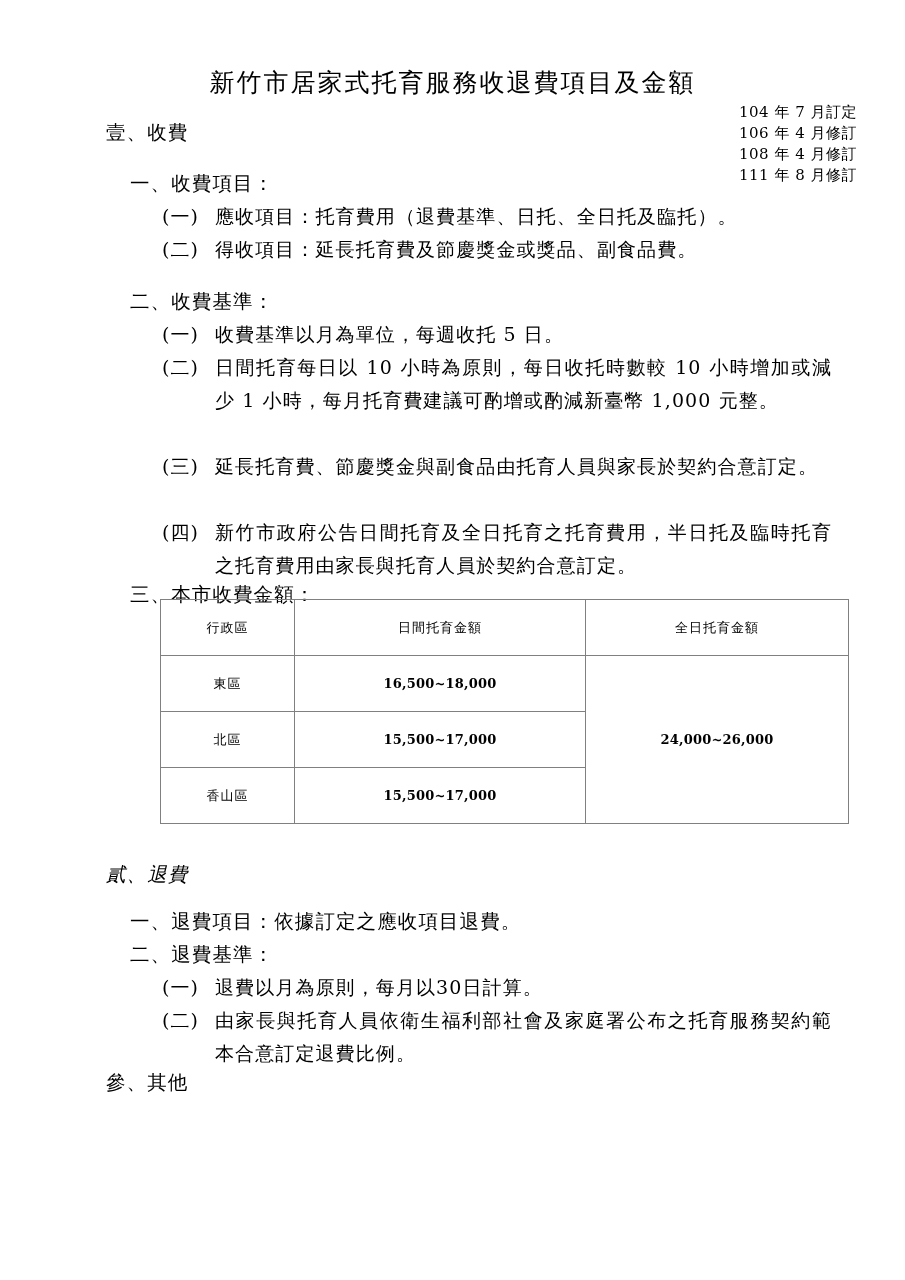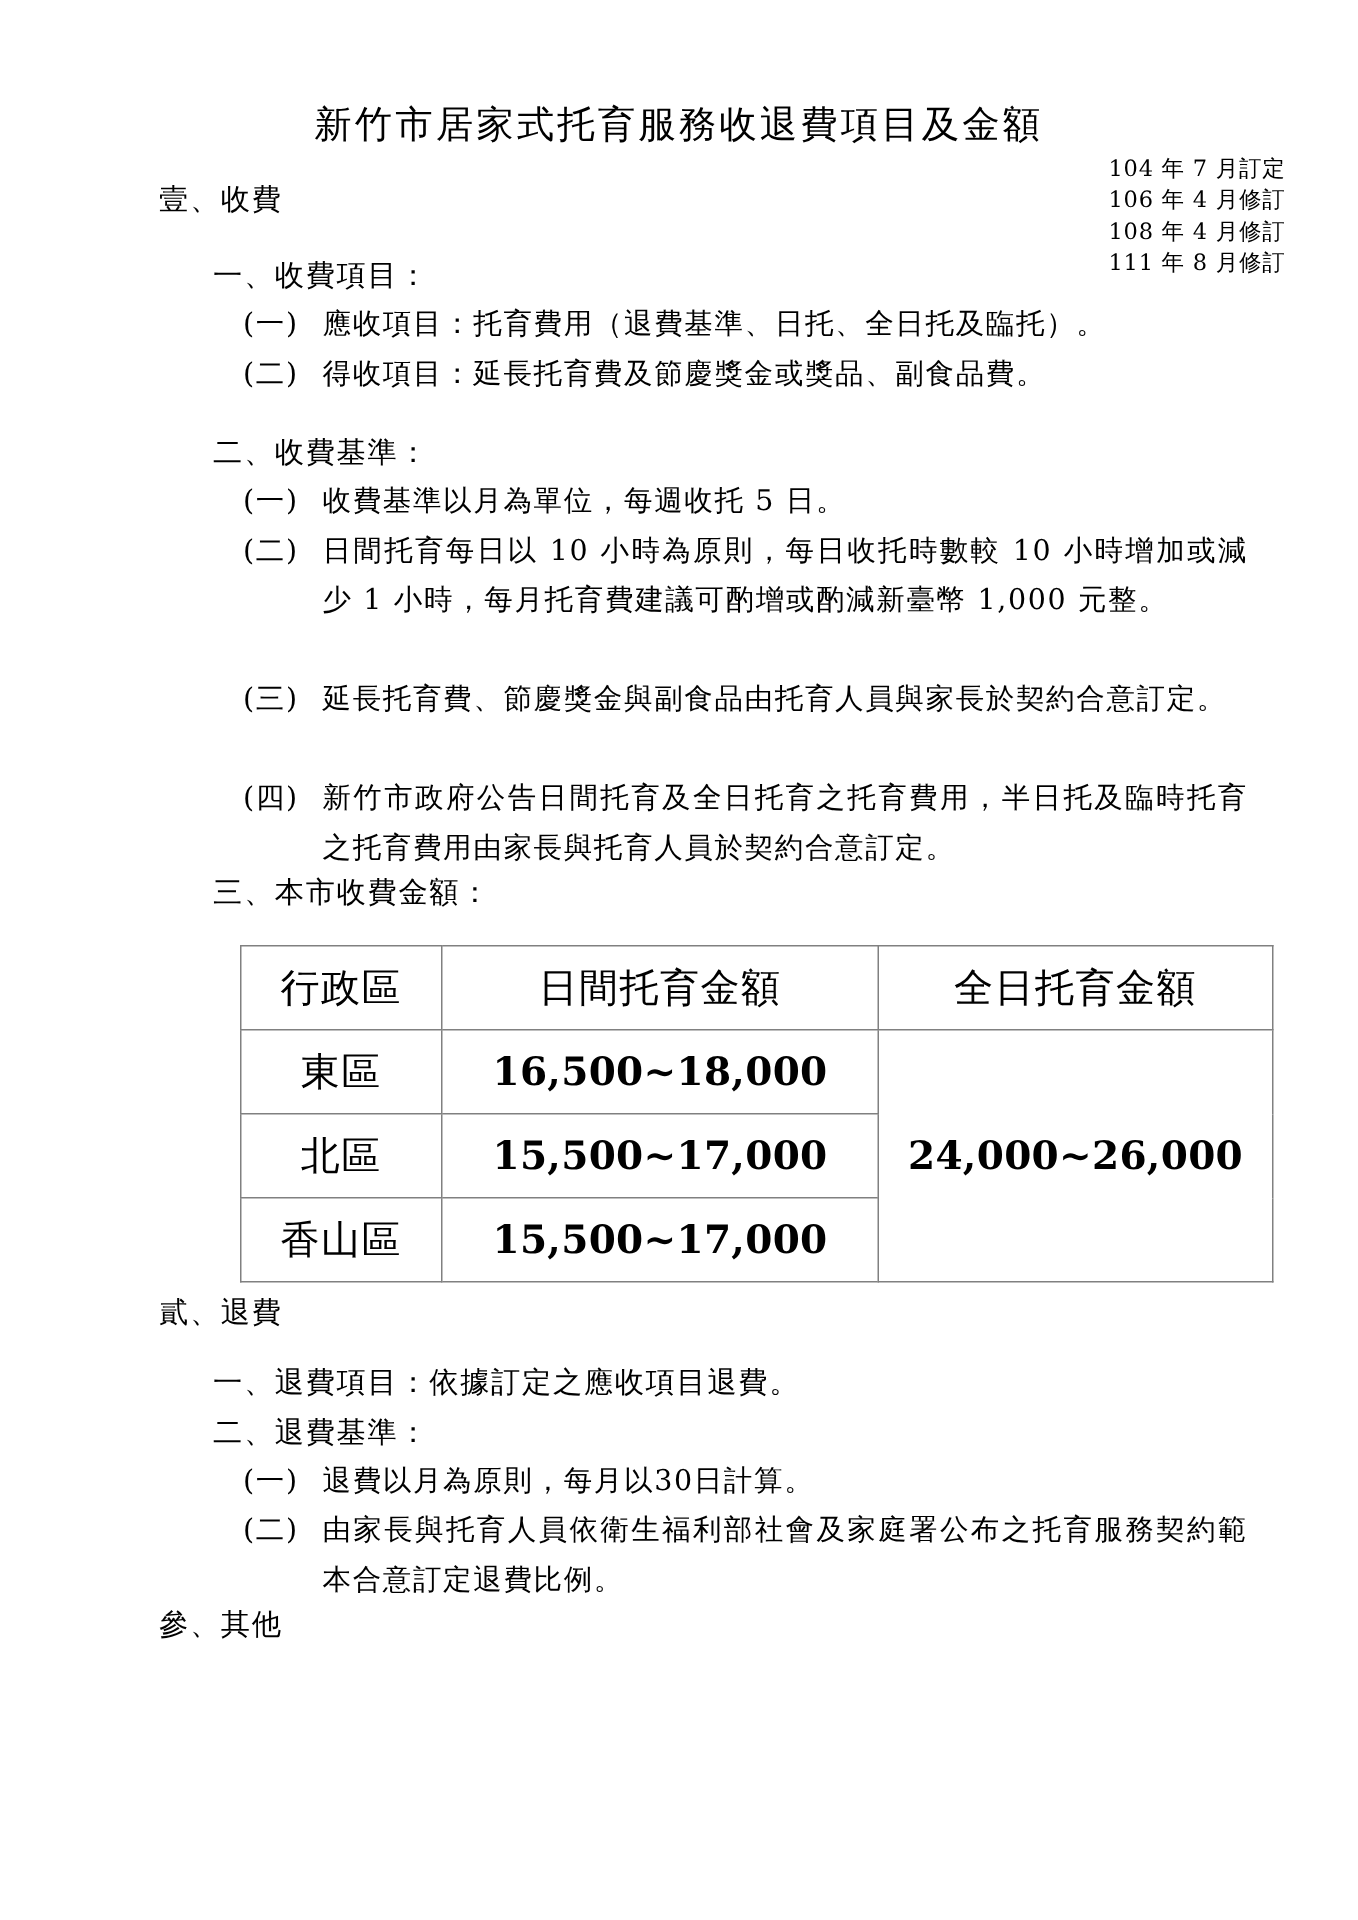--- a/index.html
+++ b/index.html
@@ -52,21 +52,21 @@
     position: absolute;
     font-size: 19px;
     line-height: 33px;
     letter-spacing: 1.1px;
     white-space: nowrap;
   }
 
   
   .lvl1 { left: 106px; font-size: 19.5px; }
   
-  .lvl2 { left: 142px; font-size: 19.5px; text-align: center; }
+  .lvl2 { left: 130px; font-size: 19.5px; text-align: center; }
 
   
   .item {
     position: absolute;
     display: flex;
     align-items: flex-start;
     font-size: 19px;
     line-height: 33px;
     letter-spacing: 1.1px;
     left: 162px;
@@ -89,25 +89,25 @@
     font-size: 19px;
     line-height: 33px;
     letter-spacing: 1.1px;
     text-align: justify;
   }
 
   
   .fee-table {
     position: absolute;
     left: 160px;
-    top: 630px;
+    top: 599px;
     width: 685px;
     border-collapse: collapse;
     table-layout: fixed;
-    font-size: 26px;
+    font-size: 13px;
     letter-spacing: 1px;
   }
   .fee-table td {
     border: 1px solid #808080;
     height: 55px;
     text-align: center;
     vertical-align: middle;
     padding: 0;
     font-family: "DejaVu Serif", "Liberation Serif", serif;
   }
@@ -180,21 +180,21 @@
         <td class="c0">北區</td>
         <td class="c1 num">15,500~17,000</td>
       </tr>
       <tr>
         <td class="c0">香山區</td>
         <td class="c1 num">15,500~17,000</td>
       </tr>
     </tbody>
   </table>
 
-  <div class="blk lvl1" style="top:858px;">貳、退費</div>
+  <div class="blk lvl1" style="top:858px;font-style:italic;">貳、退費</div>
 
   <div class="blk lvl2" style="top:938px;">二、退費基準：</div>
 
   <div class="blk lvl2" style="top:905px;">一、退費項目：依據訂定之應收項目退費。</div>
 
   <div class="item" style="top:971px; width:690px;">
     <span class="marker">(一)</span>
     <span class="text">退費以月為原則，每月以30日計算。</span>
   </div>
   <div class="item" style="top:1004px; width:670px;">

